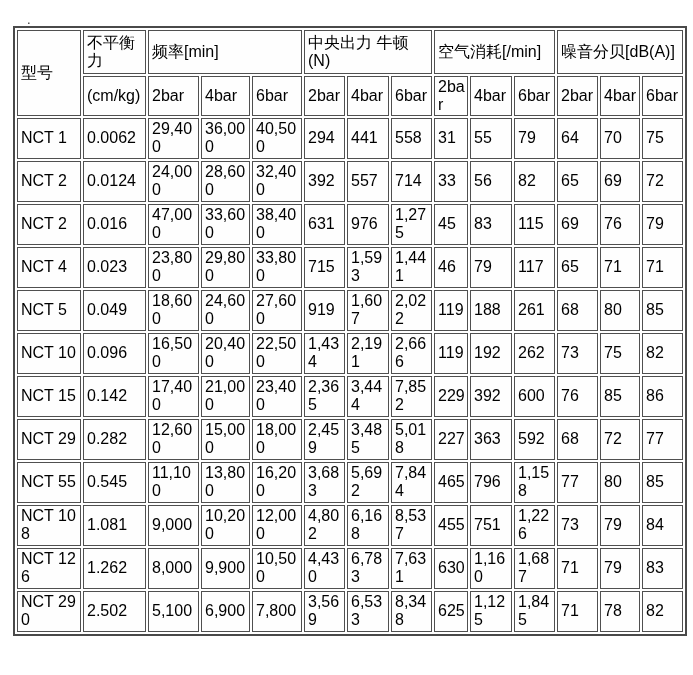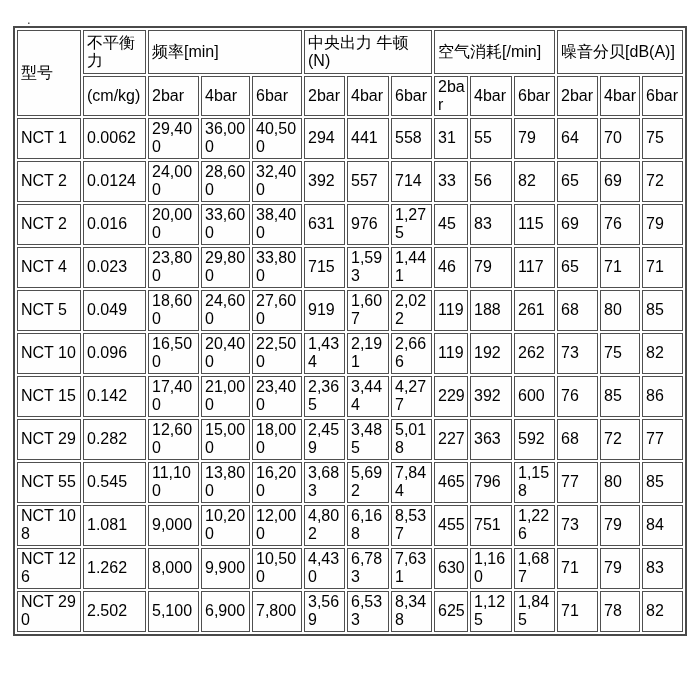--- a/index.html
+++ b/index.html
@@ -132,21 +132,21 @@
           <td>33</td>
           <td>56</td>
           <td>82</td>
           <td>65</td>
           <td>69</td>
           <td>72</td>
         </tr>
         <tr>
           <td>NCT 2</td>
           <td>0.016</td>
-          <td>20,000</td>
+          <td>47,000</td>
           <td>33,600</td>
           <td>38,400</td>
           <td>631</td>
           <td>976</td>
           <td>1,275</td>
           <td>45</td>
           <td>83</td>
           <td>115</td>
           <td>69</td>
           <td>76</td>
@@ -201,21 +201,21 @@
           <td>82</td>
         </tr>
         <tr>
           <td>NCT 15</td>
           <td>0.142</td>
           <td>17,400</td>
           <td>21,000</td>
           <td>23,400</td>
           <td>2,365</td>
           <td>3,444</td>
-          <td>4,277</td>
+          <td>7,852</td>
           <td>229</td>
           <td>392</td>
           <td>600</td>
           <td>76</td>
           <td>85</td>
           <td>86</td>
         </tr>
         <tr>
           <td>NCT 29</td>
           <td>0.282</td>

